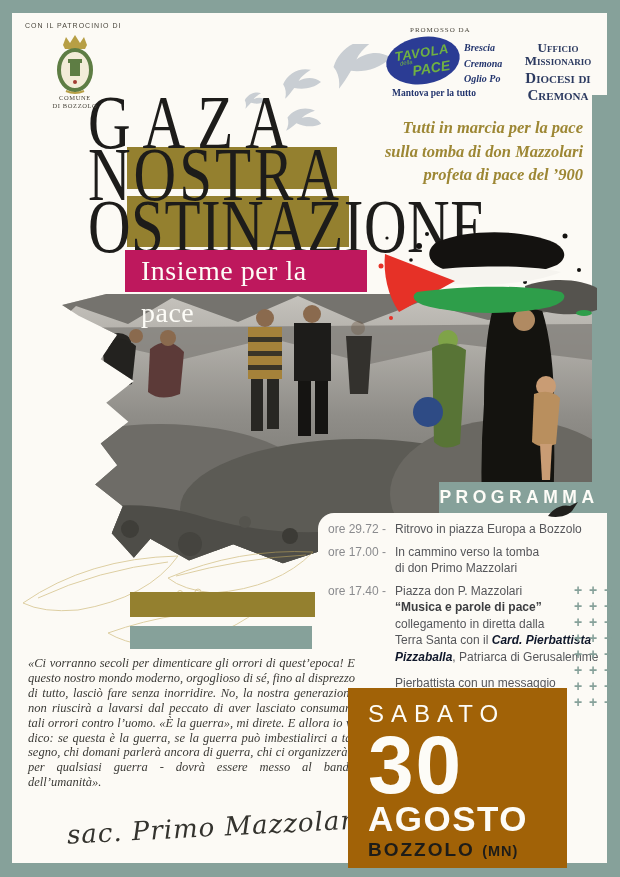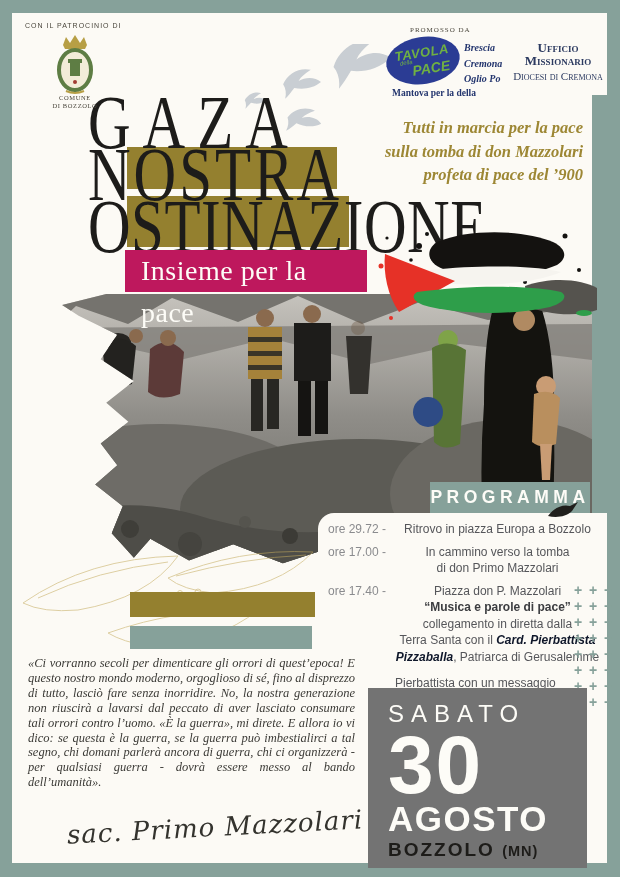--- a/index.html
+++ b/index.html
@@ -23,21 +23,21 @@
   .tavola-logo .l1{font-size:13px;font-weight:bold;font-style:italic;color:#6fb043;line-height:11px;letter-spacing:.5px;}
   .tavola-logo .l2{font-size:6px;font-style:italic;color:#6fb043;line-height:5px;margin-right:34px;}
   .tavola-logo .l3{font-size:14px;font-weight:bold;font-style:italic;color:#6fb043;line-height:12px;margin-left:14px;}
   .provinces{position:absolute;left:464px;top:40px;z-index:5;font-family:"Liberation Serif",serif;
       font-size:10px;font-weight:bold;color:#23356e;line-height:15.5px;font-style:italic;}
   .mantova{position:absolute;left:382px;top:88px;width:104px;text-align:center;z-index:5;
       font-family:"Liberation Serif",serif;font-size:9.5px;font-weight:bold;color:#23356e;}
   .ufficio{position:absolute;left:510px;top:41px;width:96px;text-align:center;z-index:5;
       font-family:"Liberation Serif",serif;color:#2c3a60;}
   .ufficio .u1,.ufficio .u2{font-variant:small-caps;font-weight:bold;font-size:13px;line-height:13px;display:block;}
-  .ufficio .u3{font-variant:small-caps;font-size:11px;display:block;margin-top:3px;}
+  .ufficio .u3{font-variant:small-caps;font-size:15px;display:block;margin-top:3px;font-weight:bold;}
 
   
   .doves{position:absolute;left:233px;top:44px;z-index:2;}
 
   
   .hl{position:absolute;background:#94802f;z-index:2;}
   .hl-nostra{left:127px;top:147px;width:210px;height:42px;}
   .hl-ostin{left:127px;top:196px;width:222px;height:51px;}
   .tline{position:absolute;left:88px;font-family:"Liberation Serif",serif;color:#1d1c1a;font-size:59px;
       line-height:48px;transform:scaleY(1.28);transform-origin:0 0;z-index:3;white-space:nowrap;}
@@ -55,28 +55,28 @@
       font-family:"Liberation Serif",serif;color:#fdfcf7;font-size:28px;line-height:42px;padding-left:16px;
       box-sizing:border-box;letter-spacing:.5px;}
 
   
   .photo{position:absolute;left:40px;top:294px;width:552px;height:272px;z-index:2;
       clip-path:polygon(4% 4%,12% 0%,100% 0%,100% 100%,95% 97%,60% 100%,53% 93%,44% 99%,35% 92%,27% 98%,20% 90%,17% 97%,13% 88%,15% 78%,10% 70%,14% 63%,11% 55%,16% 47%,12% 40%,17% 32%,11% 24%,14% 15%,7% 8%);}
   .flag{position:absolute;left:375px;top:226px;z-index:4;}
   .bird{position:absolute;left:546px;top:500px;z-index:5;}
 
   
-  .prog-banner{position:absolute;left:430px;top:482px;width:160px;height:31px;background:#86a19a;z-index:4;
+  .prog-banner{position:absolute;left:439px;top:482px;width:160px;height:31px;background:#86a19a;z-index:4;
       color:#fdfcf7;font-weight:bold;font-size:17.5px;letter-spacing:4.5px;text-align:center;line-height:31px;}
   .prog-card{position:absolute;left:318px;top:513px;width:289px;height:162px;background:#fcfaf5;
       border-radius:16px 0 0 0;z-index:4;}
   .prog{position:absolute;left:328px;top:521px;width:272px;z-index:5;font-size:12px;line-height:16.5px;color:#55565a;}
   .prog .row{display:flex;}
   .prog .time{width:67px;flex:none;color:#8a8b8e;white-space:nowrap;}
-  .prog .desc{flex:1;text-align:center;}
+  .prog .desc{flex:1;}
   .prog .b{font-weight:bold;color:#3c3d40;}
   .prog .bi{font-weight:bold;font-style:italic;color:#0f172a;}
   .prog .item{margin-top:6px;}
   .prog .note{margin-top:10px;margin-left:67px;}
 
   
   .plus-grid{position:absolute;left:574px;top:584px;z-index:5;display:grid;
       grid-template-columns:repeat(3,15px);gap:3px 0;color:#86a19a;font-weight:bold;font-size:14px;line-height:13px;}
 
   
@@ -85,21 +85,21 @@
   .leaves{position:absolute;left:18px;top:538px;z-index:2;}
 
   
   .quote{position:absolute;left:28px;top:656px;width:327px;z-index:5;font-family:"Liberation Serif",serif;
       font-style:italic;font-size:12.5px;line-height:14.9px;text-align:justify;color:#3b3a36;}
   .signature{position:absolute;left:50px;top:812px;width:330px;text-align:center;z-index:5;
       font-family:"DejaVu Serif",serif;font-style:italic;font-size:26px;color:#34332e;
       transform:rotate(-3deg);letter-spacing:1px;}
 
   
-  .date-block{position:absolute;left:368px;top:688px;width:219px;height:180px;background:#737373;z-index:6;
+  .date-block{position:absolute;left:348px;top:688px;width:219px;height:180px;background:#a16207;z-index:6;
       box-sizing:border-box;padding:12px 0 0 20px;color:#fdfcf7;}
   .date-day{font-size:24px;letter-spacing:7px;font-weight:400;}
   .date-num{font-size:82px;font-weight:bold;line-height:70px;letter-spacing:2px;margin-top:2px;}
   .date-month{font-size:35px;font-weight:bold;letter-spacing:1.5px;line-height:38px;}
   .date-year{font-size:27px;font-weight:400;line-height:30px;opacity:.95;}
   .date-city{font-size:19px;font-weight:bold;color:#1d1c19;letter-spacing:2px;line-height:24px;}
   .date-city .prov{font-size:14.5px;letter-spacing:1px;}
 </style>
 </head>
 <body>
@@ -128,21 +128,21 @@
   <div class="tavola-logo">
     <span class="l1">TAVOLA</span>
     <span class="l2">della</span>
     <span class="l3">PACE</span>
   </div>
   <div class="provinces">
     <div>Brescia</div>
     <div>Cremona</div>
     <div>Oglio Po</div>
   </div>
-  <div class="mantova">Mantova per la della</div>
+  <div class="mantova">Mantova per la tutto</div>
   <div class="ufficio">
     <span class="u1">Ufficio</span>
     <span class="u2">Missionario</span>
     <span class="u3">Diocesi di Cremona</span>
   </div>
 
   <div class="doves">
     <svg width="160" height="105" viewBox="0 0 160 105" fill="#c9ced3">
       <defs>
         <path id="dove" d="M2,14 C8,4 20,0 30,4 C24,7 20,9 17,13 C24,10 33,11 38,17 C30,22 20,22 12,19 C8,23 5,26 2,28 C4,23 4,18 2,14 Z"></path>

